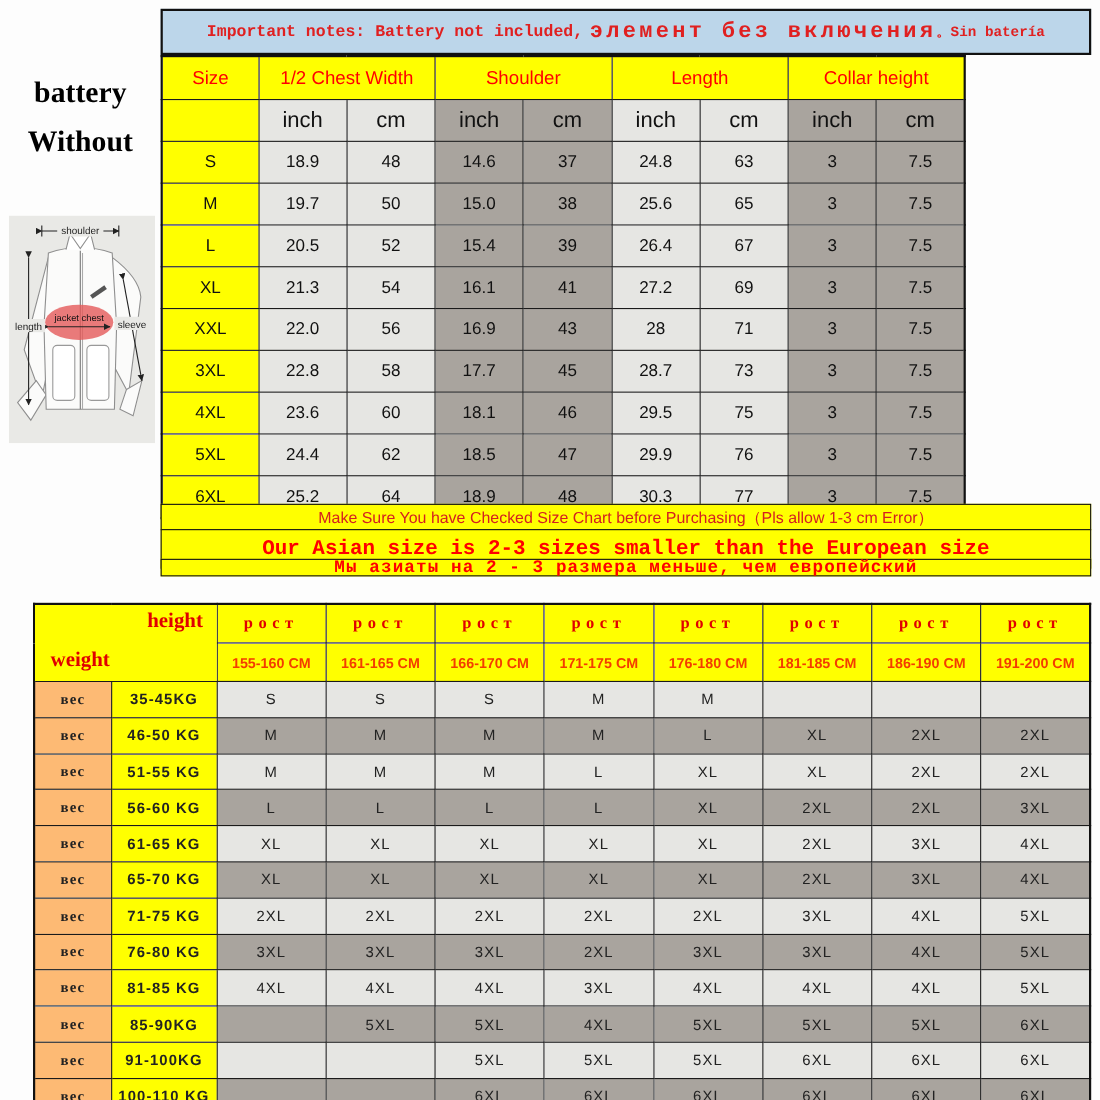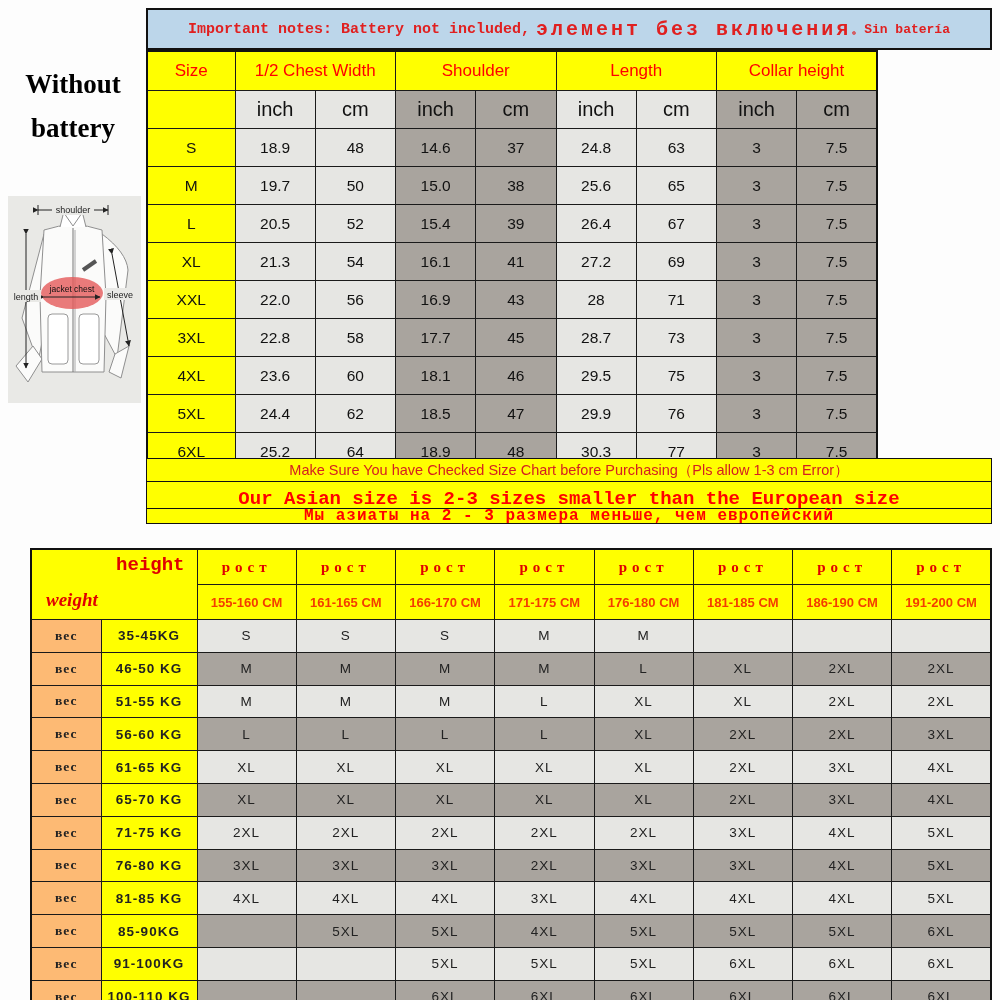--- a/index.html
+++ b/index.html
@@ -45,36 +45,36 @@
   .fit-table th,.fit-table td{border:1px solid #1a1a1a;text-align:center;padding:0;overflow:hidden;}
   .fit-table thead th{background:#ffff00;}
   .fit-table thead tr:first-child th{height:34px;}
   .fit-table thead tr:last-child th{height:34px;}
   .rost{color:#e00000;font-family:"Liberation Serif",serif;font-weight:bold;font-size:15px;letter-spacing:5px;}
   .h-range{color:#f43c00;font-size:13px;font-weight:bold;margin-left:36px;}
   .corner{
     position:relative;background-color:#ffff00;
     background-image:linear-gradient(to bottom right,transparent calc(50% - 1px),#333 calc(50% - 1px),#333 calc(50% + 1px),transparent calc(50% + 1px));
   }
-  .corner .c-height{position:absolute;top:4px;right:12px;color:#e00000;font-family:Liberation Mono, monospace;font-weight:bold;font-size:19px;}
-  .corner .c-weight{position:absolute;bottom:8px;left:14px;color:#e00000;font-family:"Liberation Serif",serif;font-weight:bold;font-size:19px;font-style:italic;}
+  .corner .c-height{position:absolute;top:4px;right:12px;color:#e00000;font-family:Liberation Serif, serif;font-weight:bold;font-size:19px;}
+  .corner .c-weight{position:absolute;bottom:8px;left:14px;color:#e00000;font-family:"Liberation Serif",serif;font-weight:bold;font-size:19px;}
   .fit-table tbody td{height:31.8px;font-size:13.5px;color:#222;letter-spacing:1px;}
   .w-label{background:#fdba74;color:#e01010;font-family:"Liberation Serif",serif;font-weight:bold;font-size:14px;letter-spacing:4px;}
   .w-range{background:#ffff00;color:#f43c00;font-size:13.5px;font-weight:bold;letter-spacing:0;}
   .row-light td.fit-cell{background:#e6e6e3;}
   .row-dark td.fit-cell{background:#a9a49e;}
 </style>
 </head>
 <body>
 
 <div class="canvas">
 
   <div class="left-title">
+    <span>battery</span>
     <span>Without</span>
-    <span>battery</span>
   </div>
 
   <div class="jacket-box">
     <svg width="133" height="207" viewBox="0 0 133 207">
       <defs>
         <marker id="ah" markerWidth="7" markerHeight="7" refX="5.5" refY="3" orient="auto">
           <path d="M0,0 L6,3 L0,6 Z" fill="#222"></path>
         </marker>
       </defs>
       <rect x="0" y="0" width="133" height="207" fill="#e9e9e6"></rect>

